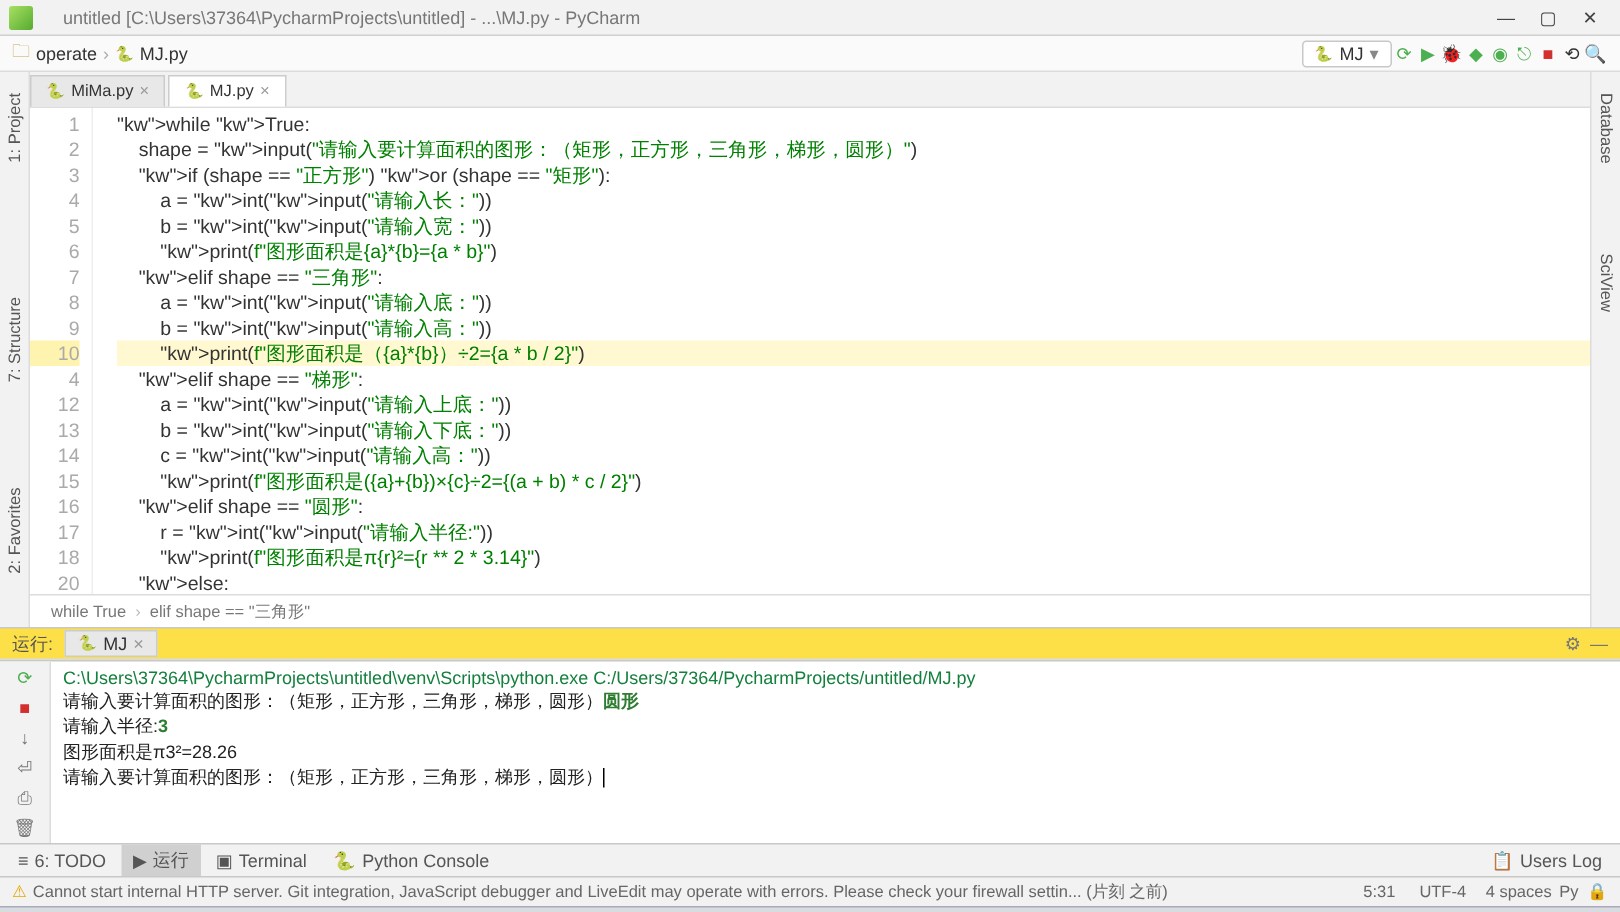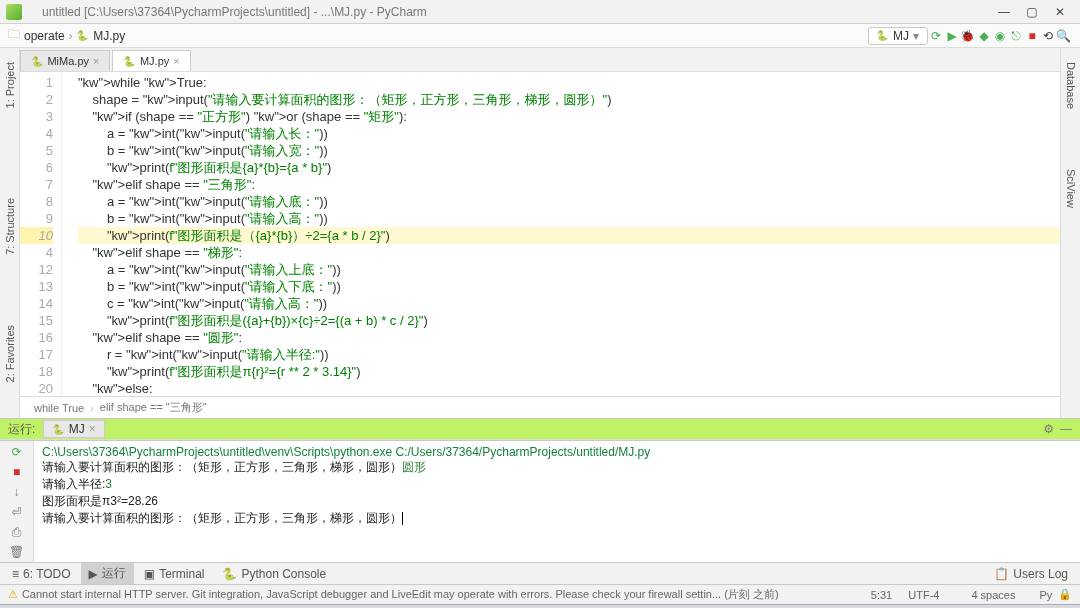--- a/index.html
+++ b/index.html
@@ -27,26 +27,26 @@
 .tab .x { color:#999; }
 .code-wrap { flex:1; display:flex; overflow:hidden; font-family:"Consolas","Courier New",monospace; font-size:13px; }
 .gutter { width:42px; background:#fff; border-right:1px solid #eee; text-align:right; padding:2px 8px 0 0; color:#aaa; }
 .gutter div { height:17px; line-height:17px; }
 .code { flex:1; padding:2px 0 0 16px; white-space:pre; line-height:17px; }
 .code .str { color:#008000; }
 .hl { background:#fff8d0; display:block; }
 .breadcrumb2 { height:22px; border-top:1px solid #dcdcdc; display:flex; align-items:center; padding:0 14px; color:#777; font-size:11px; }
 .breadcrumb2 .sep { color:#bbb; margin:0 6px; }
 .run-panel { background:#fff; border-top:1px solid #c8c8c8; display:flex; height:122px; }
-.run-toolbar { height:22px; background:#bef264; border-top:1px solid #c8c8c8; border-bottom:1px solid #dcdcdc; display:flex; align-items:center; padding:0 8px; }
+.run-toolbar { height:22px; background:#fde047; border-top:1px solid #c8c8c8; border-bottom:1px solid #dcdcdc; display:flex; align-items:center; padding:0 8px; }
 .run-toolbar .label { color:#555; margin-right:8px; }
 .run-toolbar .tab2 { background:#e8e8e8; border:1px solid #ccc; padding:1px 8px; display:flex; align-items:center; gap:4px; }
 .run-left { width:34px; background:#f2f2f2; border-right:1px solid #dcdcdc; display:flex; flex-direction:column; align-items:center; padding-top:4px; gap:6px; }
 .run-out { flex:1; font-family:Consolas,monospace; font-size:12px; padding:4px 8px; color:#222; white-space:pre-wrap; overflow:hidden; }
-.run-out .user-in { color:#2e7d32; }
+.run-out .user-in { color:#2e7d32;font-weight:bold; }
 .bottom-tabs { height:22px; background:#f2f2f2; border-top:1px solid #c8c8c8; display:flex; align-items:center; gap:2px; padding:0 4px; }
 .bottom-tabs .btab { padding:2px 8px; color:#555; display:flex; align-items:center; gap:4px; }
 .bottom-tabs .btab.active { background:#d0d0d0; }
 .status { height:20px; background:#f2f2f2; border-top:1px solid #c8c8c8; display:flex; align-items:center; padding:0 8px; color:#666; font-size:11px; }
 .status .warn { display:flex; align-items:center; gap:4px; }
 .status .spacer { flex:1; }
 .taskbar { height:36px; background:#d8dce0; border-top:1px solid #aab; display:flex; align-items:center; }
 .taskbar .start { width:40px; height:36px; display:flex; align-items:center; justify-content:center; }
 .taskbar .spacer { flex:1; }
 .pyicon { color:#3776ab; font-weight:bold; font-size:10px; }
@@ -111,21 +111,21 @@
       <div class="gutter" id="gutter">
           <div>1</div>
           <div>2</div>
           <div>3</div>
           <div>4</div>
           <div>5</div>
           <div>6</div>
           <div>7</div>
           <div>8</div>
           <div>9</div>
-          <div style="background: rgb(255, 243, 176); font-style: italic;">10</div>
+          <div style="background: rgb(255, 243, 176);">10</div>
           <div>4</div>
           <div>12</div>
           <div>13</div>
           <div>14</div>
           <div>15</div>
           <div>16</div>
           <div>17</div>
           <div>18</div>
           <div>20</div>
         </div>
@@ -180,21 +180,21 @@
 </div>
 
 <div class="status">
   <div class="warn">
       <span style="color:#e6a700">⚠</span>
       <span>Cannot start internal HTTP server. Git integration, JavaScript debugger and LiveEdit may operate with errors. Please check your firewall settin... (片刻 之前)</span>
     </div>
   <div class="spacer"></div>
   <span style="margin:0 8px">5:31</span>
   <span style="margin:0 8px">UTF-4</span>
-  <span style="margin:0 24px">4 spaces</span>
+  <span style="margin:0 5px">4 spaces</span>
   <span>Py</span>
   <span style="margin-left:6px">🔒</span>
 </div>
 
 <div class="taskbar">
   <div class="start"></div>
 
   <div class="spacer"></div>
 
 </div>

